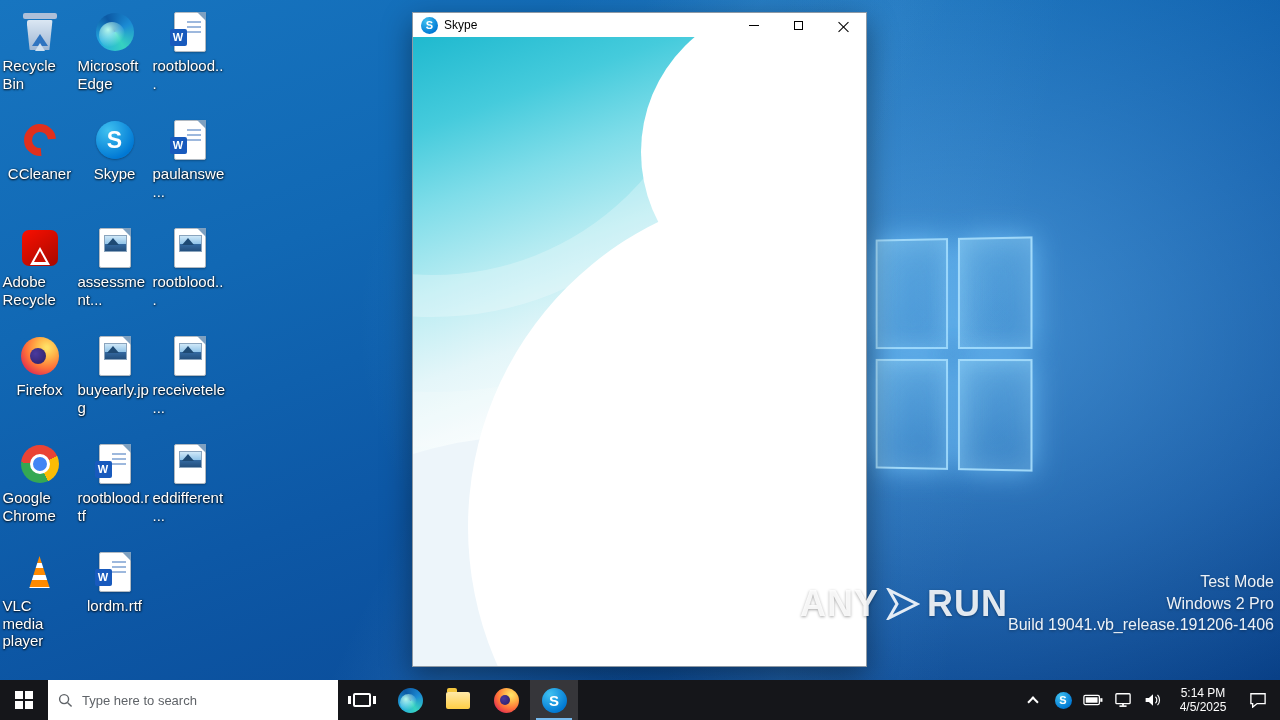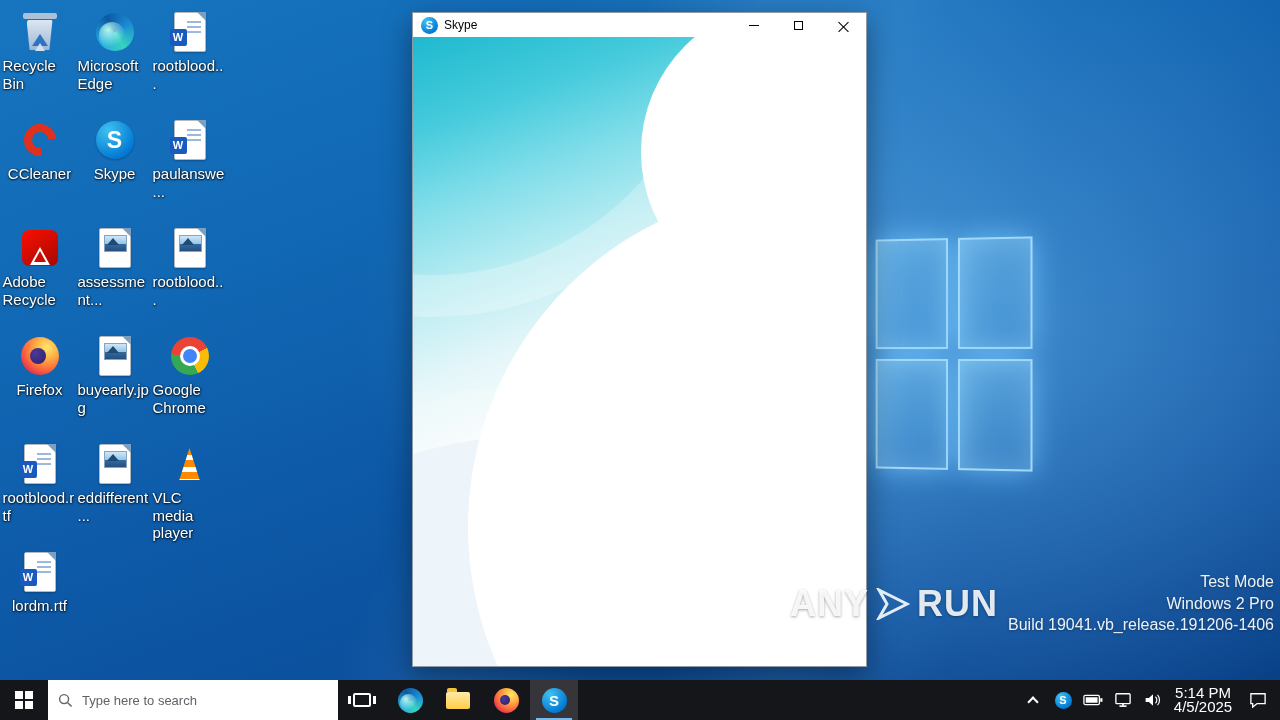--- a/index.html
+++ b/index.html
@@ -133,21 +133,21 @@
     background:linear-gradient(160deg, #1fb9cf 0%, #45cbdc 12%, #7fdde9 22%, #b8ecf2 33%, #e4f6f9 44%, #ffffff 58%); }
   .arc { position:absolute; border-radius:50%; pointer-events:none; }
   .arc1 { width:640px; height:640px; border:42px solid rgba(255,255,255,.26); left:-300px; top:-360px; }
   .arc2 { width:920px; height:920px; border:55px solid rgba(255,255,255,.16); left:-440px; top:-510px; }
   .cloud { position:absolute; border-radius:50%; background:#fff; }
   .cloud-a { width:680px; height:680px; left:55px; top:150px; }
   .cloud-b { width:300px; height:300px; left:228px; top:-35px; }
   .cloud-c { width:520px; height:320px; left:-140px; bottom:-90px; background:#edf5fa; }
 
   
-  .watermark { position:absolute; right:6px; bottom:44px; display:flex; align-items:center; gap:10px;
+  .watermark { position:absolute; right:6px; bottom:44px; display:flex; align-items:center; 
     color:rgba(255,255,255,.92); text-shadow:0 1px 3px rgba(0,0,0,.35); }
   .brand { display:flex; align-items:center; gap:6px; font-size:36px; font-weight:bold; letter-spacing:1px;
     color:rgba(255,255,255,.88); }
   .wm-lines { text-align:right; font-size:16px; line-height:1.35; }
 
   
   .taskbar { position:absolute; left:0; bottom:0; width:1280px; height:40px; background:#15161a;
     display:flex; align-items:stretch; color:#fff; }
   .tb-btn { width:48px; display:flex; align-items:center; justify-content:center; background:transparent; border:none; position:relative; }
   .tb-btn.active { background:rgba(255,255,255,.14); }
@@ -160,21 +160,21 @@
   .searchbox input::placeholder { color:#5f6368; opacity:1; }
   .tv-icon { width:18px; height:14px; border:2px solid #fff; border-radius:2px; position:relative; }
   .tv-icon::before { content:""; position:absolute; left:-7px; top:1px; width:3px; height:8px; background:#fff; }
   .tv-icon::after { content:""; position:absolute; right:-7px; top:1px; width:3px; height:8px; background:#fff; }
   .tb-folder { width:24px; height:17px; background:linear-gradient(180deg,#ffe9a8,#ffce45); border-radius:2px; position:relative; }
   .tb-folder::before { content:""; position:absolute; left:1px; top:-4px; width:10px; height:4px; background:#f3c53e; border-radius:2px 2px 0 0; }
   .tb-spacer { flex:1; }
   .tray { display:flex; align-items:center; gap:4px; padding-right:4px; }
   .tray-btn { width:26px; height:40px; display:flex; align-items:center; justify-content:center; background:transparent; border:none; }
   .chev { width:8px; height:8px; border-left:2px solid #fff; border-top:2px solid #fff; transform:rotate(45deg); margin-top:3px; }
-  .clock { width:66px; text-align:center; font-size:15px; line-height:14px; color:#fff; align-self:center; }
+  .clock { width:66px; text-align:center; font-size:12px; line-height:14px; color:#fff; align-self:center; }
   .tray svg { display:block; }
 </style>
 </head>
 <body>
 
 <div class="stage">
 
   <div class="desktop">
     <div class="beam beam1"></div>
     <div class="beam beam2"></div>
@@ -278,20 +278,29 @@
       <div class="dicon">
         <div class="art">
             <div class="file file-image">
           <div class="fold"></div>
               <div class="thumb"></div>
         </div>
           </div>
         <div class="dlabel">buyearly.jpg</div>
       </div>
 
+      <div class="dicon">
+        <div class="art">
+            <div class="file file-image">
+          <div class="fold"></div>
+              <div class="thumb"></div>
+        </div>
+          </div>
+        <div class="dlabel">receivetele...</div>
+      </div>
 
       <div class="dicon">
         <div class="art">
             <div class="icon-chrome"></div>
           </div>
         <div class="dlabel">Google Chrome</div>
       </div>
 
       <div class="dicon">
         <div class="art">

